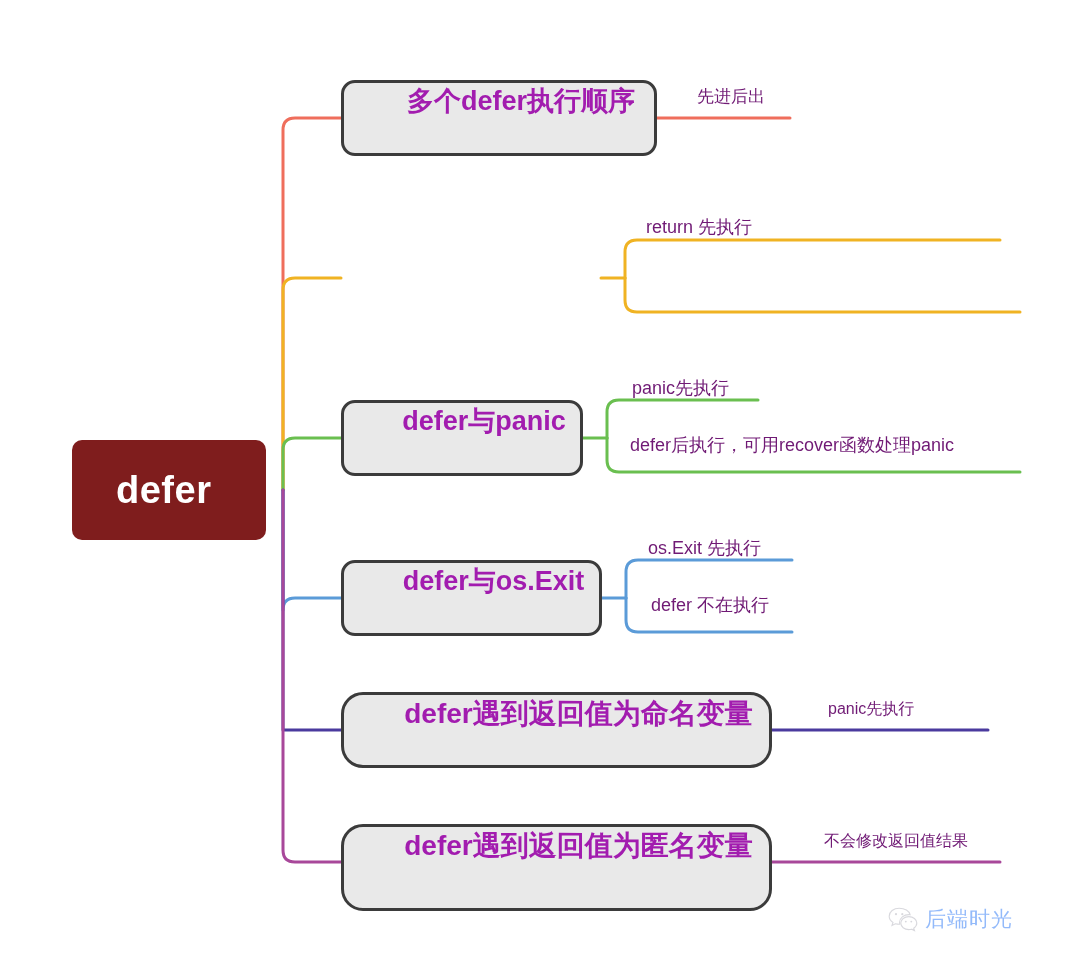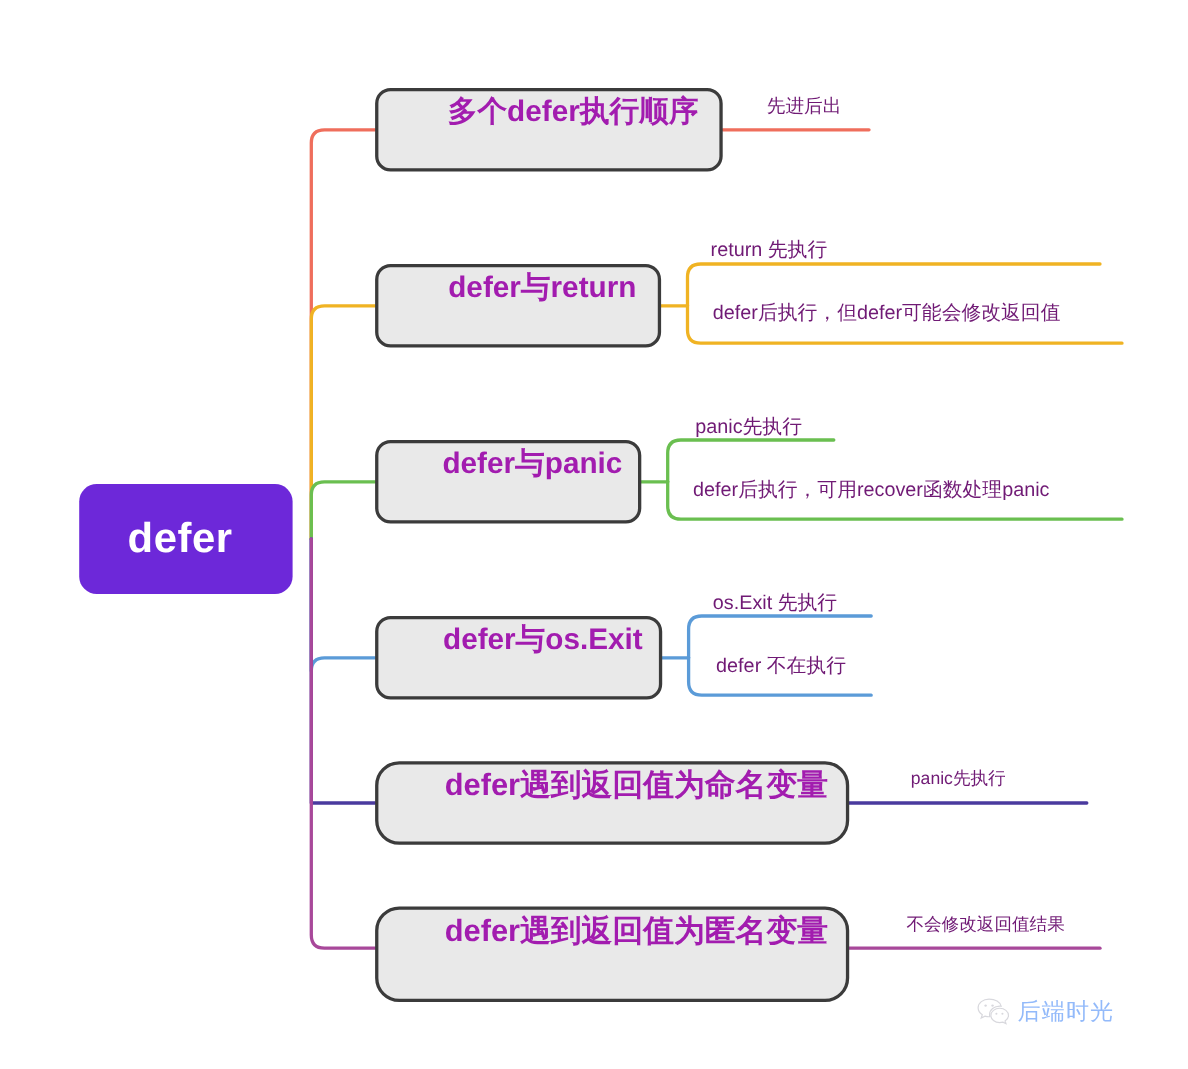--- a/index.html
+++ b/index.html
@@ -120,31 +120,28 @@
 
     <path d="M 602 598 L 626 598" stroke="#5b9bd8"></path>
     <path d="M 626 598 L 626 572 Q 626 560 638 560 L 792 560" stroke="#5b9bd8"></path>
     <path d="M 626 598 L 626 620 Q 626 632 638 632 L 792 632" stroke="#5b9bd8"></path>
 
     <path d="M 772 730 L 988 730" stroke="#4a3a9e"></path>
 
     <path d="M 772 862 L 1000 862" stroke="#a8489a"></path>
   </svg>
 
-  <div class="root-node" style="background: #6d28d9; color: rgb(255, 255, 255); border-radius: 16px;">
+  <div class="root-node" style="background: #7f1d1d; color: rgb(255, 255, 255);">
     <span>defer</span>
   </div>
 
   <div class="topic" style="left:341px; top:80px; width:316px; height:76px;">
     <span>多个defer执行顺序</span>
   </div>
 
-  <div class="topic" style="left:341px; top:240px; width:260px; height:76px;">
-    <span>defer与return</span>
-  </div>
 
   <div class="topic" style="left:341px; top:400px; width:242px; height:76px;">
     <span>defer与panic</span>
   </div>
 
   <div class="topic" style="left:341px; top:560px; width:261px; height:76px;">
     <span>defer与os.Exit</span>
   </div>
 
   <div class="topic wide" style="left:341px; top:692px; width:431px; height:76px;">
@@ -154,23 +151,20 @@
   <div class="topic wide" style="left:341px; top:824px; width:431px; height:87px;">
     <span>defer遇到返回值为匿名变量</span>
   </div>
 
   <div class="leaf" style="left:697px; top:88px;">
     <span>先进后出</span>
   </div>
 
   <div class="leaf big" style="left:646px; top:218px;">
     <span>return 先执行</span>
-  </div>
-  <div class="leaf big" style="left:648px; top:275px;">
-    <span>defer后执行，但defer可能会修改返回值</span>
   </div>
 
   <div class="leaf big" style="left:632px; top:379px;">
     <span>panic先执行</span>
   </div>
   <div class="leaf big" style="left:630px; top:436px;">
     <span>defer后执行，可用recover函数处理panic</span>
   </div>
 
   <div class="leaf big" style="left:648px; top:539px;">

